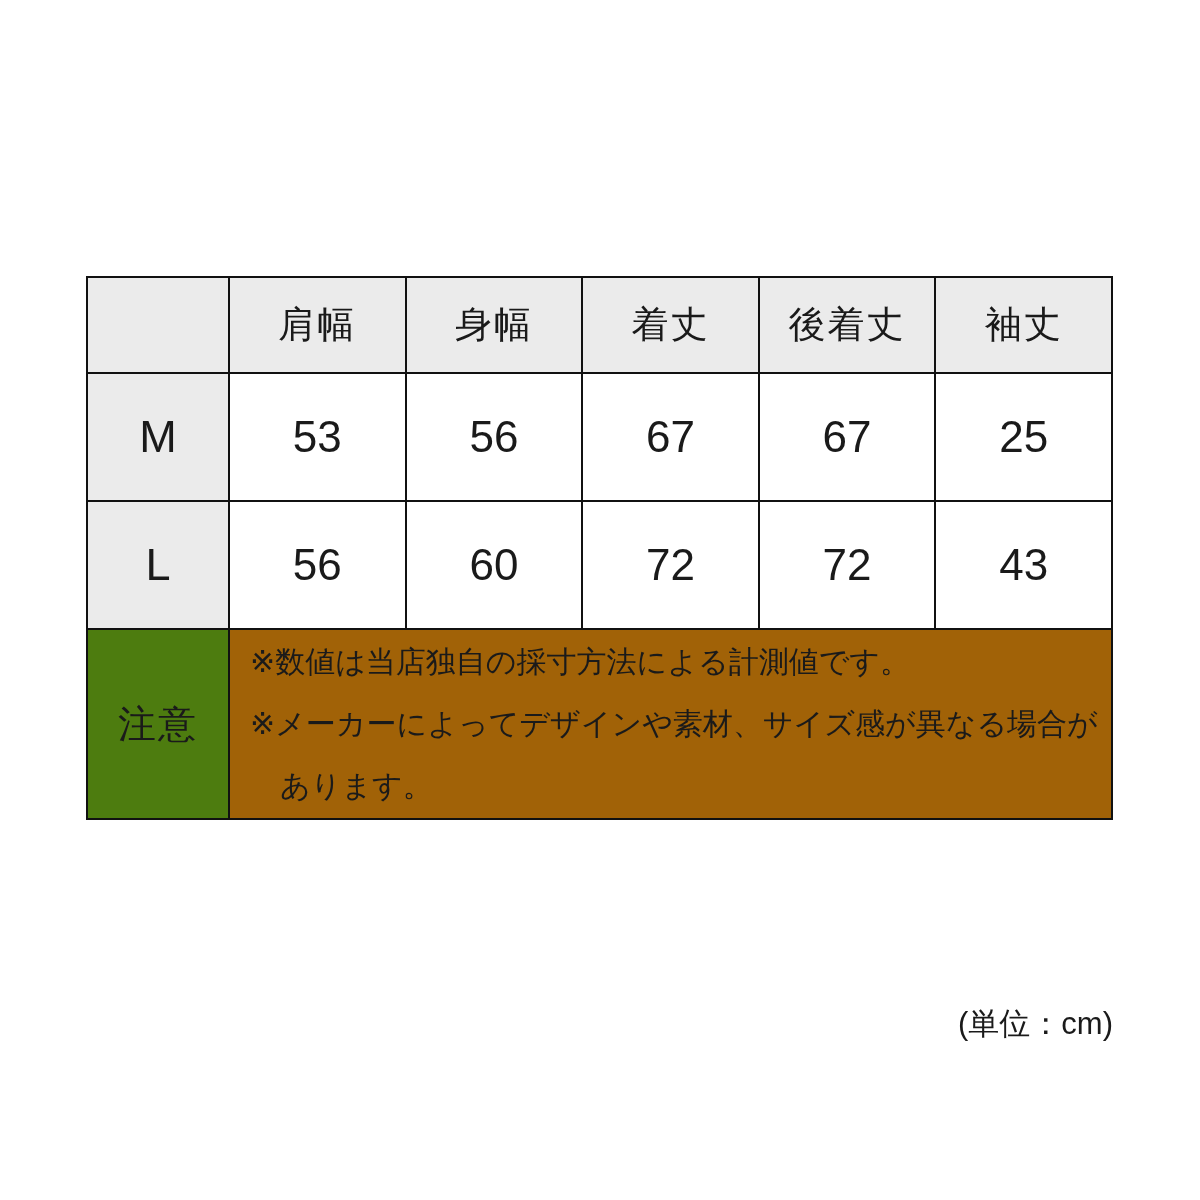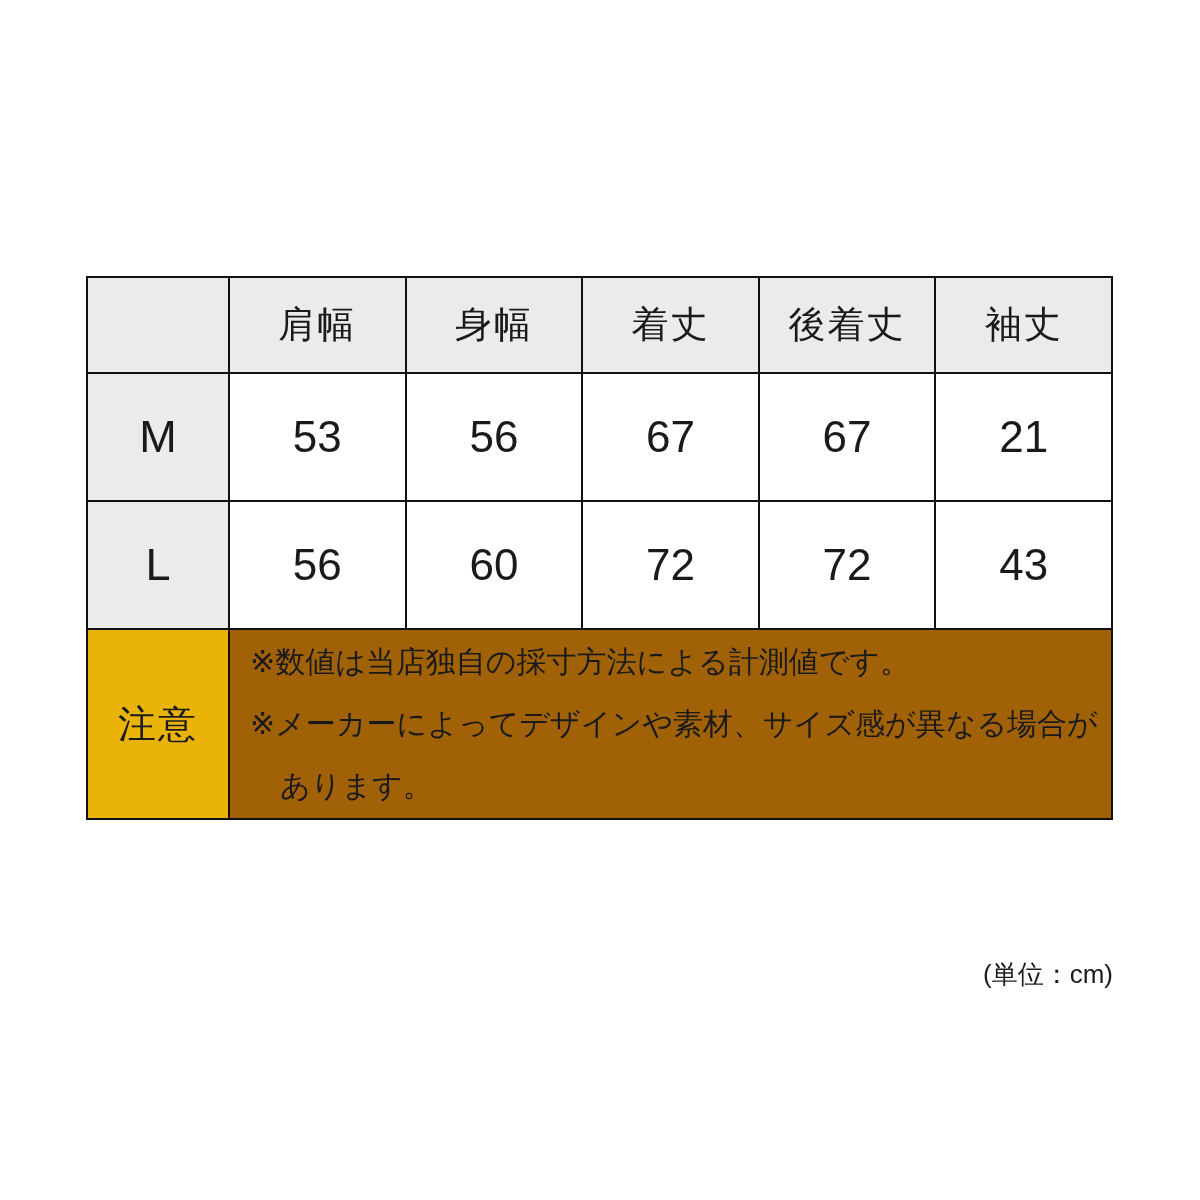--- a/index.html
+++ b/index.html
@@ -47,44 +47,44 @@
     font-size: 45px;
   }
   .size-row { height: 128px; }
   .size-row td {
     font-size: 44px;
     background: #ffffff;
     margin-left: 21px;
   }
   .note-row { height: 190px; }
   .note-row th {
-    background: #eab308;
+    background: #4d7c0f;
     font-size: 38px;
     letter-spacing: 2px;
   }
   .note-cell {
     text-align: left !important;
     background: #a16207;
     padding: 0 16px 0 20px !important;
   }
   .note-line {
     font-size: 30px;
     line-height: 62px;
     white-space: nowrap;
   }
   .note-line.indent {
     padding-left: 30px;
   }
   .unit-label {
     position: absolute;
-    top: 952px;
+    top: 1002px;
     left: 86px;
     width: 1027px;
     text-align: right;
-    font-size: 26px;
+    font-size: 31px;
     line-height: 44px;
     color: #1a1a1a;
   }
 </style>
 </head>
 <body>
 
 <div class="canvas">
 
   <table class="size-table">
@@ -105,21 +105,21 @@
         <th>後着丈</th>
         <th>袖丈</th>
       </tr>
 
       <tr class="size-row">
         <th>M</th>
         <td>53</td>
         <td>56</td>
         <td>67</td>
         <td>67</td>
-        <td>21</td>
+        <td>25</td>
       </tr>
 
       <tr class="size-row">
         <th>L</th>
         <td>56</td>
         <td>60</td>
         <td>72</td>
         <td>72</td>
         <td>43</td>
       </tr>

